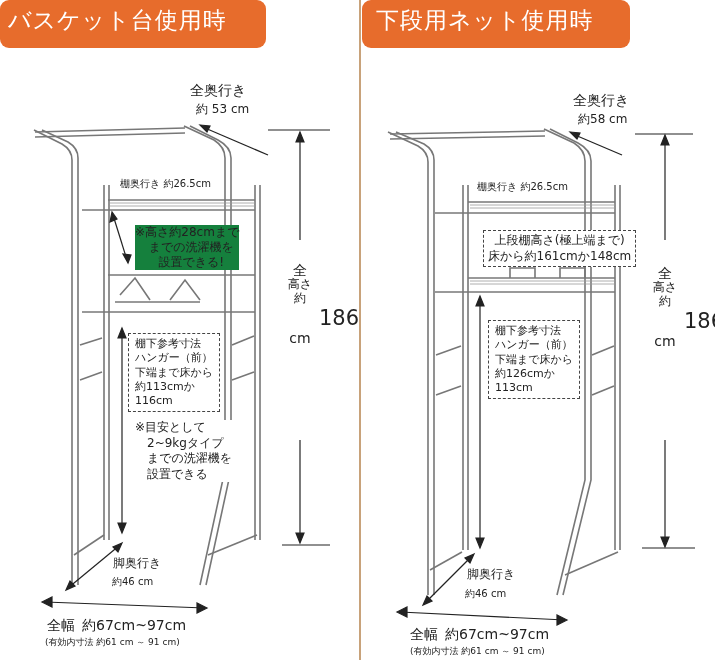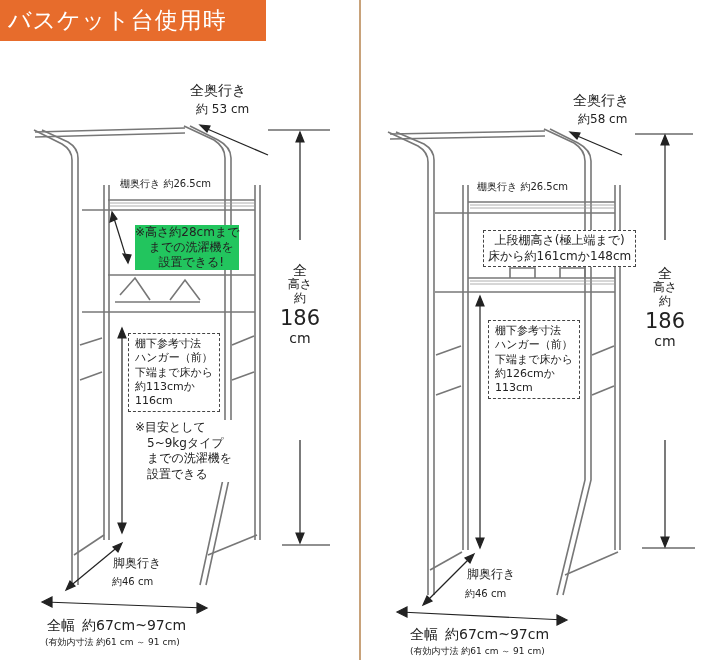--- a/index.html
+++ b/index.html
@@ -1,30 +1,30 @@
 <!DOCTYPE html>
 <html><head>
 <meta charset="utf-8">
 <style>
   html,body{margin:0;padding:0;background:#fff;}
   body{width:715px;height:660px;position:relative;overflow:hidden;font-family:"DejaVu Sans",sans-serif;color:#222;}
   .panel{position:absolute;top:0;height:660px;}
   .panel-left{left:0;width:360px;}
   .panel-right{left:360px;width:355px;}
   .divider{position:absolute;left:359px;top:0;width:2px;height:660px;background:#c8a27a;}
-  .header{position:absolute;top:0;height:41px;background:#e76c2c;color:#fff;font-size:23px;line-height:41px;letter-spacing:1px;white-space:nowrap;}
+  .header{position:absolute;top:0;height:48px;background:#e76c2c;color:#fff;font-size:23px;line-height:41px;letter-spacing:1px;white-space:nowrap;border-radius:9px;}
   .panel-left .header{left:0;width:258px;padding-left:8px;}
   .panel-right .header{left:2px;width:254px;padding-left:14px;}
   svg.rack{position:absolute;left:0;top:0;}
   .lbl{position:absolute;white-space:nowrap;line-height:1.15;}
   .f14{font-size:14px;}
   .f12{font-size:12px;}
   .f10{font-size:10px;text-align:center;}
   .f9{font-size:9px;}
-  .big{font-size:21px;}
+  .big{font-size:21px;margin-left:39px;}
   .vert{text-align:center;}
   .box{position:absolute;border:1px dashed #444;background:#fff;font-size:11px;line-height:1.3;padding:3px 6px;white-space:nowrap;}
   .note{position:absolute;font-size:12px;line-height:1.3;white-space:nowrap;}
 </style>
 </head>
 <body>
 
 <div class="panel panel-left">
   <div class="header">バスケット台使用時</div>
 
@@ -86,37 +86,37 @@
       <line x1="45" y1="602" x2="205" y2="608"></line>
       <polygon points="42,602 52,597 52,607"></polygon>
         <polygon points="207,608 197,603 197,613"></polygon>
     </g>
   </svg>
 
   <div class="lbl f14" style="left:190px;top:82px;">全奥行き</div>
   <div class="lbl f12" style="left:196px;top:103px;">約 53 cm</div>
   <div class="lbl f10" style="left:120px;top:178px;background:#fff;">棚奥行き 約26.5cm</div>
 
-  <div class="note f10" style="left:135px;top:225px;line-height:1.25;background:#22c55e;">
+  <div class="note f10" style="left:135px;top:225px;line-height:1.25;background:#15803d;">
     <div>※高さ約28cmまで</div>
     <div style="padding-left:8px">までの洗濯機を</div>
     <div style="padding-left:8px">設置できる!</div>
   </div>
 
   <div class="box" style="left:128px;top:333px;">
     <div>棚下参考寸法</div>
     <div>ハンガー（前）</div>
     <div>下端まで床から</div>
     <div>約113cmか</div>
     <div>116cm</div>
   </div>
 
   <div class="note" style="left:127px;top:420px;background:#fff;margin-left:8px;">
     <div>※目安として</div>
-    <div style="padding-left:12px">5~9kgタイプ</div>
+    <div style="padding-left:12px">2~9kgタイプ</div>
     <div style="padding-left:12px">までの洗濯機を</div>
     <div style="padding-left:12px">設置できる</div>
   </div>
 
   <div class="lbl vert" style="left:280px;top:262px;width:40px;">
     <div class="f14">全</div>
     <div class="f12">高さ</div>
     <div class="f12">約</div>
     <div class="big">186</div>
     <div class="f14">cm</div>
@@ -126,20 +126,21 @@
   <div class="lbl f10" style="left:112px;top:576px;">約46 cm</div>
 
   <div class="lbl f14" style="left:47px;top:617px;">全幅</div>
   <div class="lbl f14" style="left:82px;top:617px;">約67cm~97cm</div>
   <div class="lbl f9" style="left:45px;top:637px;">(有効内寸法 約61 cm ～ 91 cm)</div>
 </div>
 
 <div class="divider"></div>
 
 <div class="panel panel-right">
+  <div class="header">下段用ネット使用時</div>
 
   <svg class="rack" width="355" height="660">
     <g fill="none" stroke="#777" stroke-width="1.6">
       <line x1="30" y1="134" x2="185" y2="131"></line>
       <line x1="30" y1="139" x2="185" y2="136"></line>
       <path d="M28 132 L58 146 Q68 152 68 162 L68 595"></path>
       <path d="M36 132 L64 144 Q74 150 74 160 L74 595"></path>
       <path d="M184 129 L214 143 Q225 150 225 161 L225 480 L197 595"></path>
       <path d="M190 129 L218 143 Q231 150 231 161 L231 480 L203 595"></path>
       <line x1="103" y1="185" x2="103" y2="550"></line>

